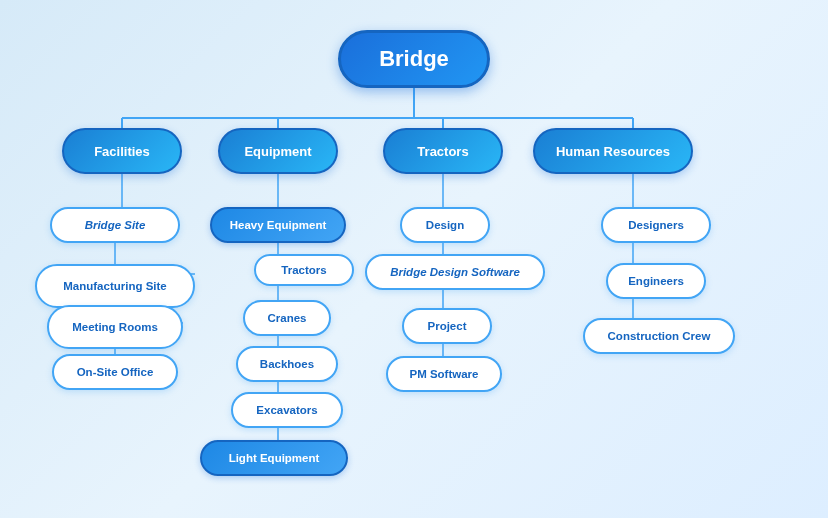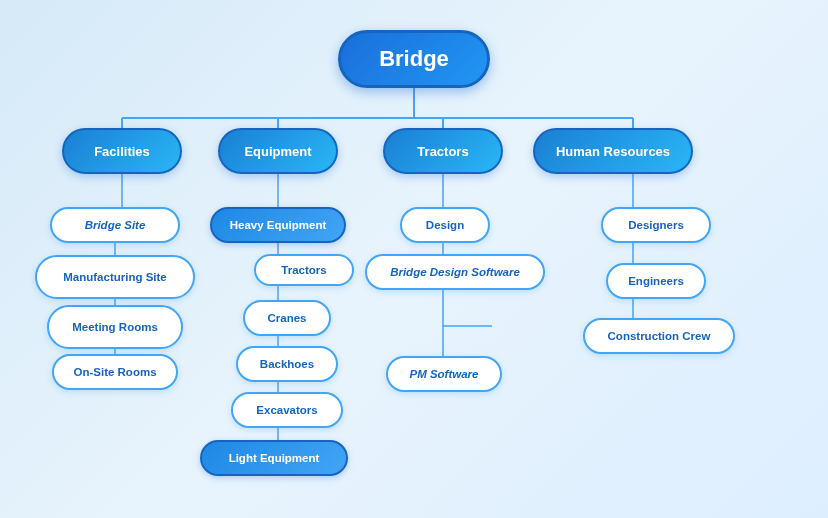--- a/index.html
+++ b/index.html
@@ -137,28 +137,28 @@
     <span>Tractors</span>
   </div>
 
   <div class="node node-level1" style="left:533px; top:128px; width:160px; height:46px;">
     <span>Human Resources</span>
   </div>
 
   <div class="node node-level2" style="left:50px; top:207px; width:130px; height:36px;font-style:italic;">
     <span>Bridge Site</span>
   </div>
-  <div class="node node-level2" style="left:35px; top:255px; width:160px; height:44px;">
+  <div class="node node-level2" style="left:35px; top:264px; width:160px; height:44px;">
     <span>Manufacturing Site</span>
   </div>
   <div class="node node-level2" style="left:47px; top:305px; width:136px; height:44px;">
     <span>Meeting Rooms</span>
   </div>
   <div class="node node-level2" style="left:52px; top:354px; width:126px; height:36px;">
-    <span>On-Site Rooms</span>
+    <span>On-Site Office</span>
   </div>
 
   <div class="node node-level2-dark" style="left:210px; top:207px; width:136px; height:36px;">
     <span>Heavy Equipment</span>
   </div>
   <div class="node node-level2" style="left:254px; top:254px; width:100px; height:32px;">
     <span>Tractors</span>
   </div>
   <div class="node node-level2" style="left:243px; top:300px; width:88px; height:36px;">
     <span>Cranes</span>
@@ -172,21 +172,24 @@
   <div class="node node-level2-dark" style="left:200px; top:440px; width:148px; height:36px;">
     <span>Light Equipment</span>
   </div>
 
   <div class="node node-level2" style="left:400px; top:207px; width:90px; height:36px;">
     <span>Design</span>
   </div>
   <div class="node node-level2" style="left:365px; top:254px; width:180px; height:36px;font-style:italic;">
     <span>Bridge Design Software</span>
   </div>
-  <div class="node node-level2" style="left:386px; top:356px; width:116px; height:36px;font-style:italic;">
+  <div class="node node-level2" style="left:402px; top:308px; width:90px; height:36px;">
+    <span>Project</span>
+  </div>
+  <div class="node node-level2" style="left:386px; top:356px; width:116px; height:36px;">
     <span>PM Software</span>
   </div>
 
   <div class="node node-level2" style="left:601px; top:207px; width:110px; height:36px;">
     <span>Designers</span>
   </div>
   <div class="node node-level2" style="left:606px; top:263px; width:100px; height:36px;">
     <span>Engineers</span>
   </div>
   <div class="node node-level2" style="left:583px; top:318px; width:152px; height:36px;">

